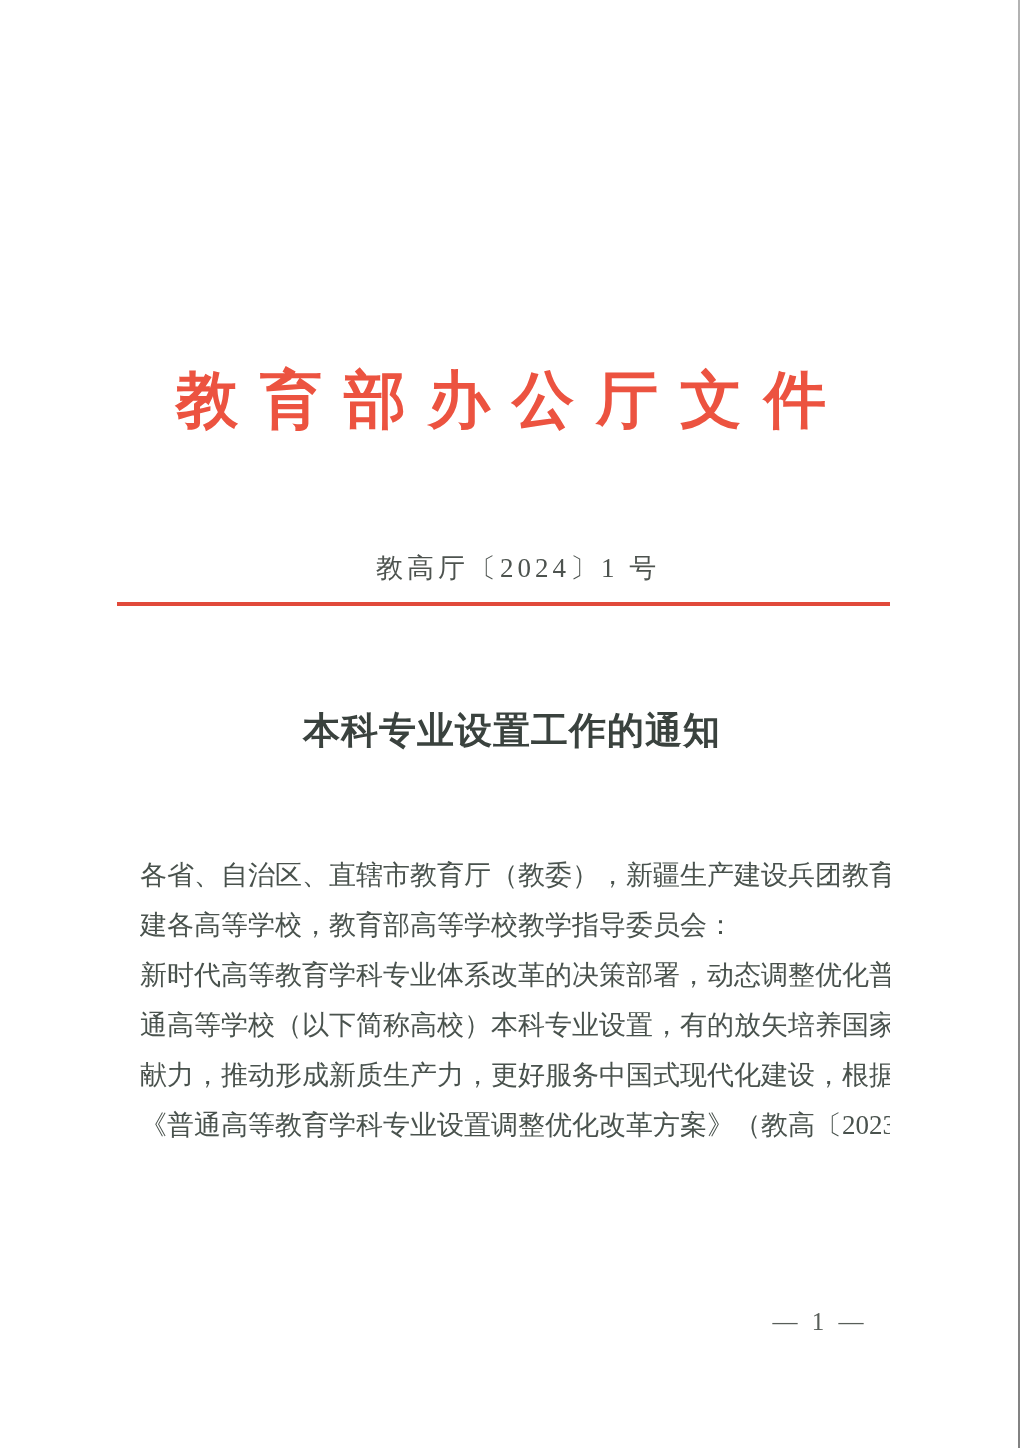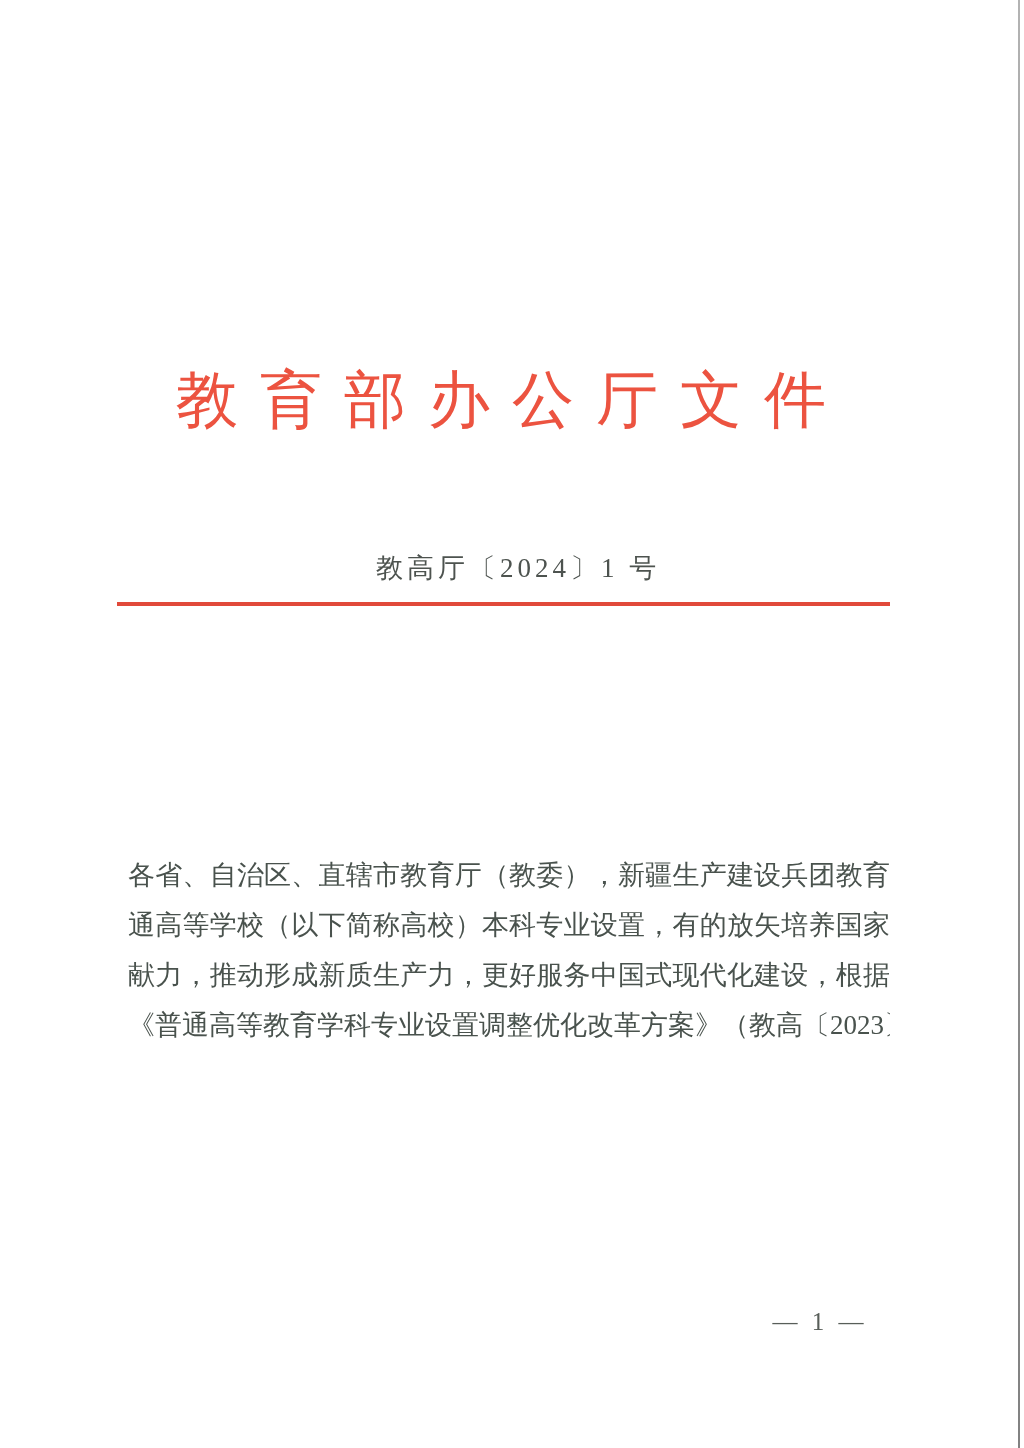--- a/index.html
+++ b/index.html
@@ -26,21 +26,21 @@
     background: linear-gradient(180deg, #9a9a9a 0%, #6f6f6f 40%, #585858 100%);
     opacity: 0.75;
   }
   .header-title {
     position: absolute;
     top: 358px;
     left: 0;
     width: 100%;
     text-align: center;
     font-size: 62px;
-    font-weight: normal;
+    font-weight: bold;
     color: #ec5340;
     letter-spacing: 22px;
     box-sizing: border-box;
     white-space: nowrap;
   }
   .doc-number {
     position: absolute;
     top: 550px;
     left: 0;
     width: 100%;
@@ -79,20 +79,21 @@
     font-size: 27px;
     color: #49524d;
     line-height: 50px;
   }
   .bline {
     height: 50px;
     text-align: justify;
     text-align-last: justify;
     overflow: hidden;
     white-space: nowrap;
+    margin-left: 12px;
   }
   .bline.para-end {
     text-align-last: left;
   }
   .bline.indent {
     text-indent: 56px;
   }
   .page-number {
     position: absolute;
     top: 1308px;
@@ -112,27 +113,30 @@
 
   <div class="edge-artifact"></div>
 
   <div class="header-title">教育部办公厅文件</div>
 
   <div class="doc-number">教高厅〔2024〕1 号</div>
 
   <div class="red-rule"></div>
 
   <div class="doc-title">
+    <div>本科专业设置工作的通知</div>
   </div>
 
   <div class="body-text">
     <div>
       <div class="bline">各省、自治区、直辖市教育厅（教委），新疆生产建设兵团教育</div>
+      <div class="bline para-end">建各高等学校，教育部高等学校教学指导委员会：</div>
     </div>
     <div>
+      <div class="bline">新时代高等教育学科专业体系改革的决策部署，动态调整优化普</div>
       <div class="bline">通高等学校（以下简称高校）本科专业设置，有的放矢培养国家</div>
       <div class="bline">献力，推动形成新质生产力，更好服务中国式现代化建设，根据</div>
       <div class="bline">《普通高等教育学科专业设置调整优化改革方案》（教高〔2023〕</div>
     </div>
   </div>
 
   <div class="page-number">— 1 —</div>
 
 </div>
 

